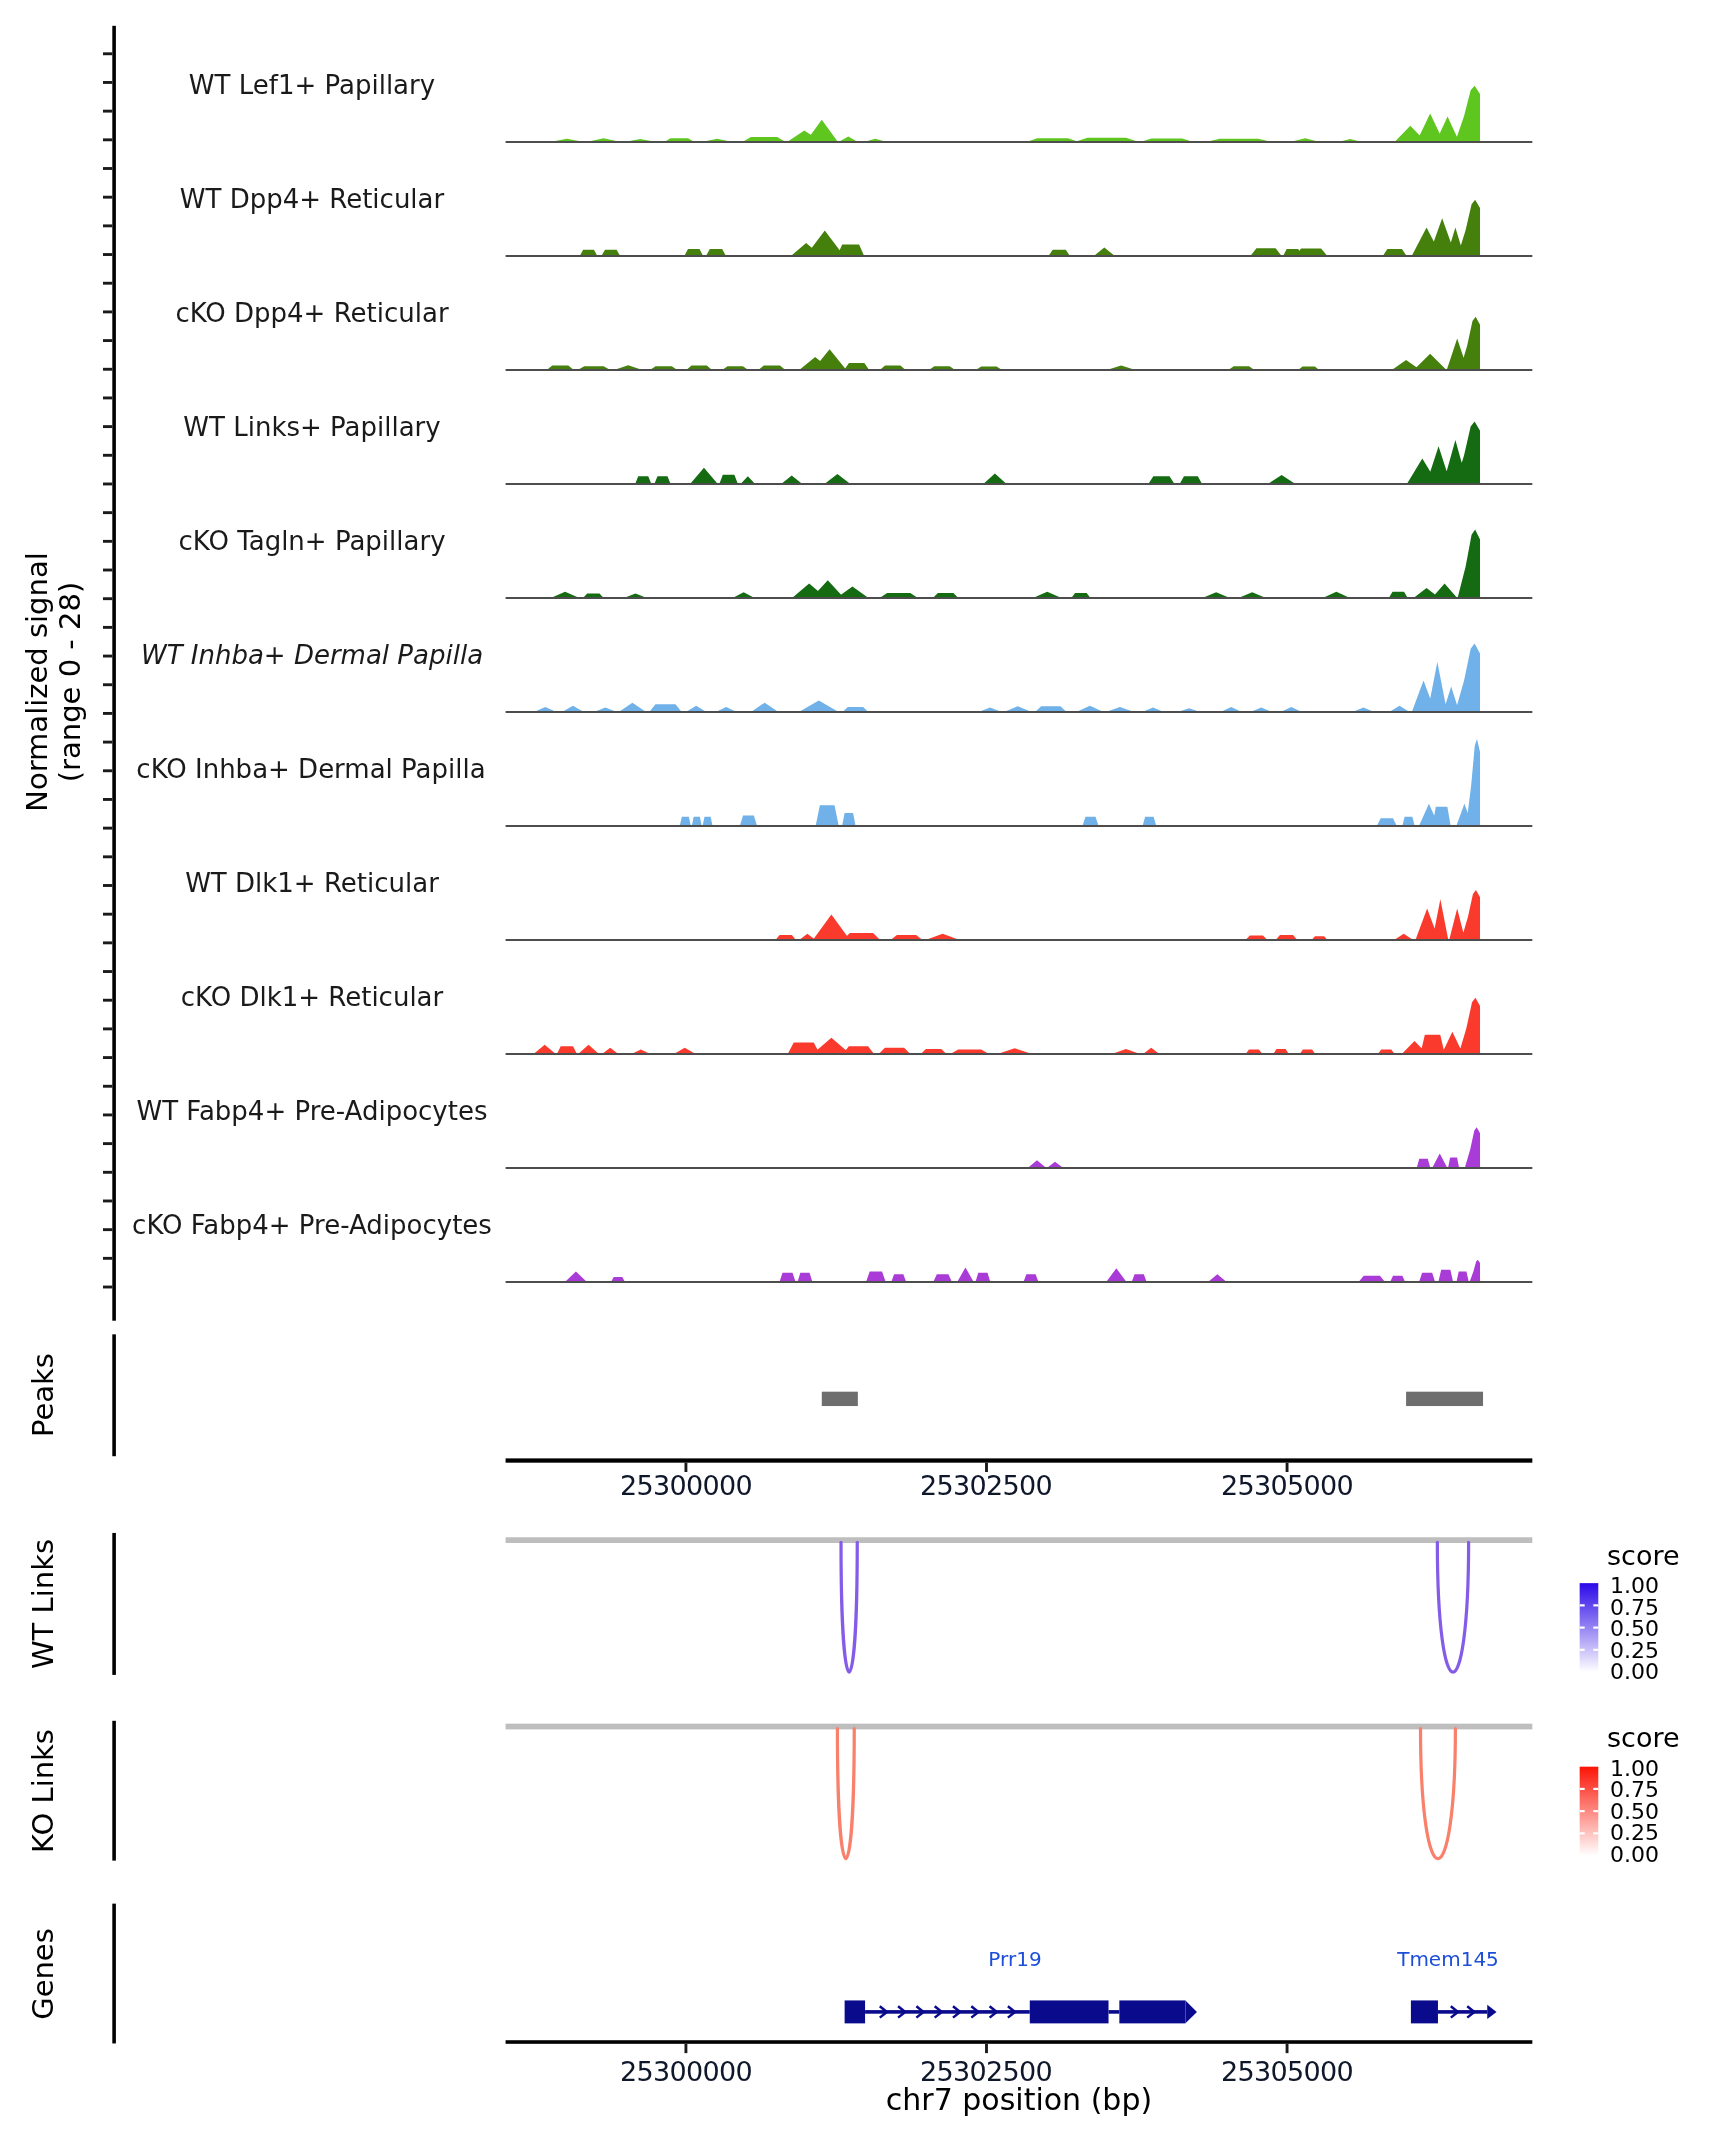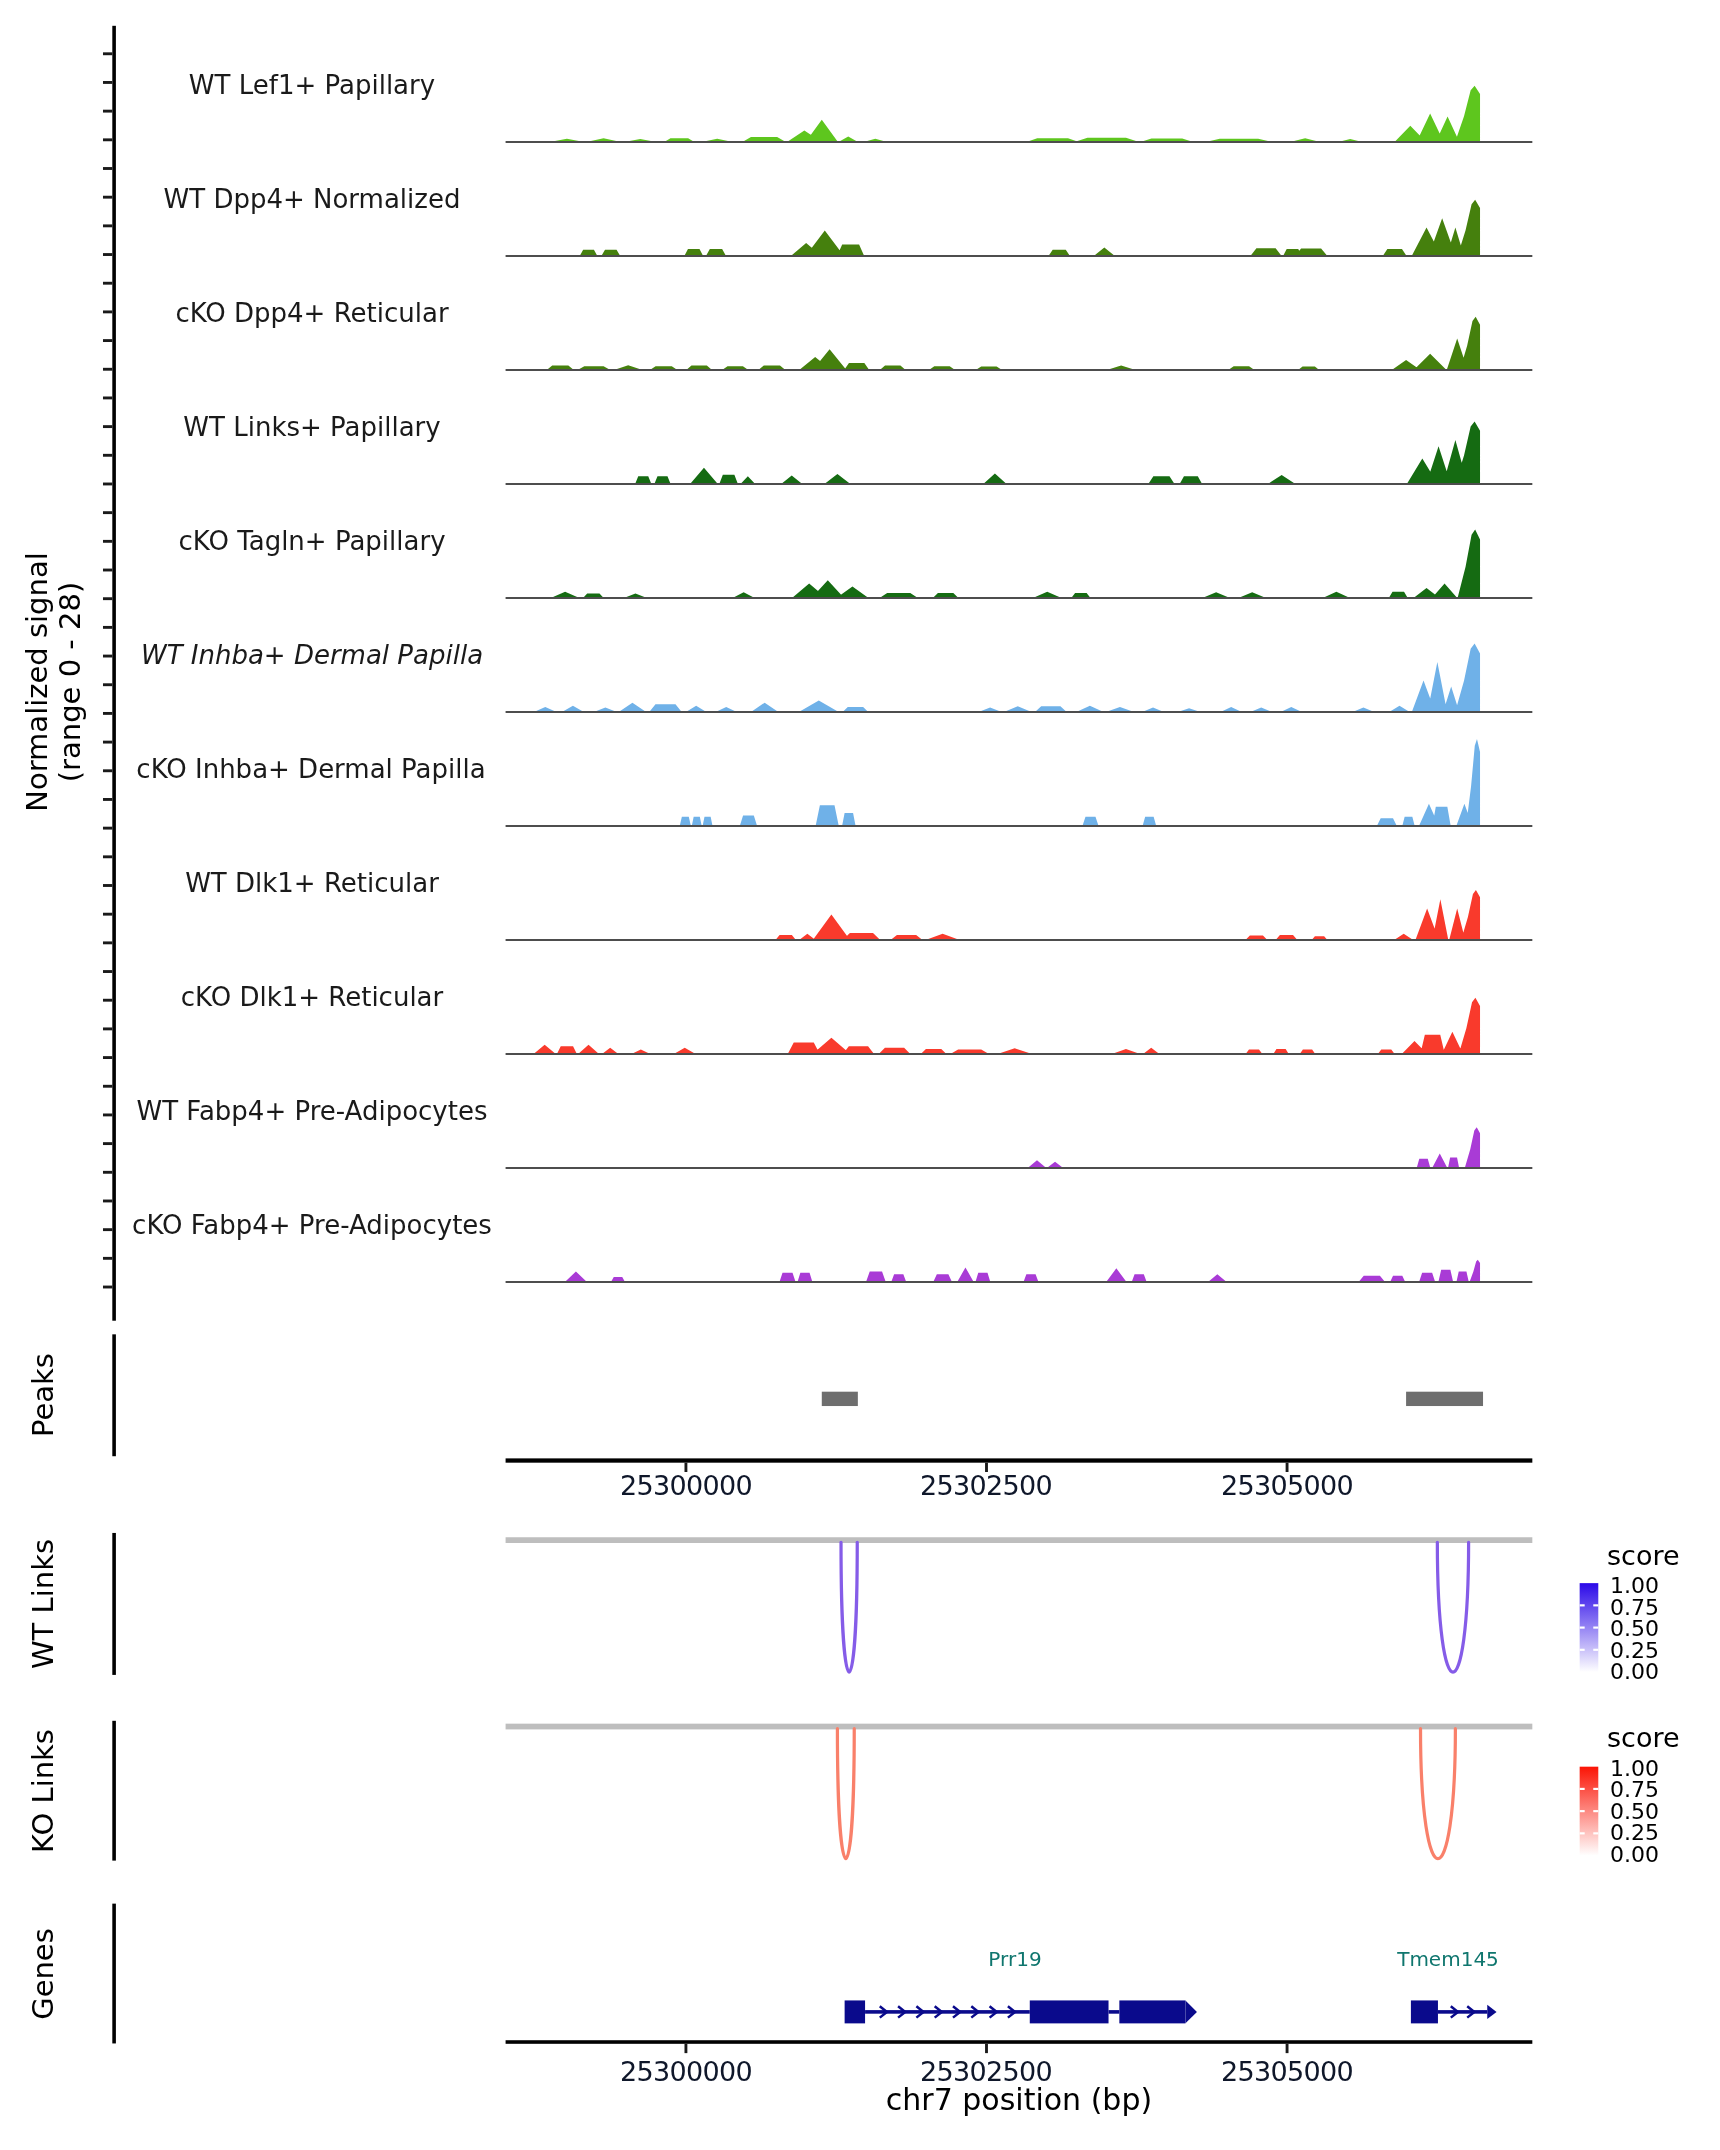--- a/index.html
+++ b/index.html
@@ -9,21 +9,21 @@
   .abs{position:absolute;}
   .ctr{transform:translate(-50%,-50%);}
   .rot{transform:translate(-50%,-50%) rotate(-90deg);white-space:nowrap;}
   .track-label{font-size:26px;color:#1a1a1a;white-space:nowrap;}
   .tick-label{font-size:27px;color:#0f172a;letter-spacing:-0.7px;white-space:nowrap;}
   .panel-label{font-size:29px;color:#000;}
   .ylab{font-size:29px;color:#000;}
   .axis-title{font-size:30px;color:#000;white-space:nowrap;}
   .legend-title{font-size:27px;color:#000;margin-left:28px;}
   .legend-val{font-size:22px;color:#000;white-space:nowrap;}
-  .gene-label{font-size:20px;color:#0f766e;white-space:nowrap;}
+  .gene-label{font-size:20px;color:#1d4ed8;white-space:nowrap;}
 </style>
 </head>
 <body>
 
 <div id="fig">
   <svg id="chart-svg" width="1721" height="2151" viewBox="0 0 2400 3000">
       <defs>
         <linearGradient id="grad-wt" x1="0" y1="0" x2="0" y2="1">
           <stop offset="0%" stop-color="#2B09E8"></stop>
           <stop offset="100%" stop-color="#FFFFFF"></stop>
@@ -161,21 +161,21 @@
   <div class="abs rot panel-label" style="left:43px;top:1395px;">Peaks</div>
   <div class="abs rot panel-label" style="left:43px;top:1604px;">WT Links</div>
   <div class="abs rot panel-label" style="left:43px;top:1791px;">KO Links</div>
   <div class="abs rot panel-label" style="left:43px;top:1974px;">Genes</div>
 
   <div class="abs legend-title" style="left:1579px;top:1540px;">score</div>
   <div class="abs legend-title" style="left:1579px;top:1722px;">score</div>
 
   <div class="abs ctr axis-title" style="left:1019px;top:2099px;">chr7 position (bp)</div>
 <div class="abs ctr track-label" style="left: 312px; top: 85px;">WT Lef1+ Papillary</div>
-    <div class="abs ctr track-label" style="left: 312px; top: 199px;">WT Dpp4+ Normalized</div>
+    <div class="abs ctr track-label" style="left: 312px; top: 199px;">WT Dpp4+ Reticular</div>
     <div class="abs ctr track-label" style="left: 312px; top: 313px;">cKO Dpp4+ Reticular</div>
     <div class="abs ctr track-label" style="left: 312px; top: 427px;">WT Links+ Papillary</div>
     <div class="abs ctr track-label" style="left: 312px; top: 541px;">cKO Tagln+ Papillary</div>
     <div class="abs ctr track-label" style="left: 312px; top: 655px; font-style: italic;">WT Inhba+ Dermal Papilla</div>
     <div class="abs ctr track-label" style="left: 311px; top: 769px;">cKO Inhba+ Dermal Papilla</div>
     <div class="abs ctr track-label" style="left: 312px; top: 883px;">WT Dlk1+ Reticular</div>
     <div class="abs ctr track-label" style="left: 312px; top: 997px;">cKO Dlk1+ Reticular</div>
     <div class="abs ctr track-label" style="left: 312px; top: 1111px;">WT Fabp4+ Pre-Adipocytes</div>
     <div class="abs ctr track-label" style="left: 312px; top: 1225px;">cKO Fabp4+ Pre-Adipocytes</div>
     <div class="abs ctr tick-label" style="left: 686px; top: 1485px;">25300000</div>

